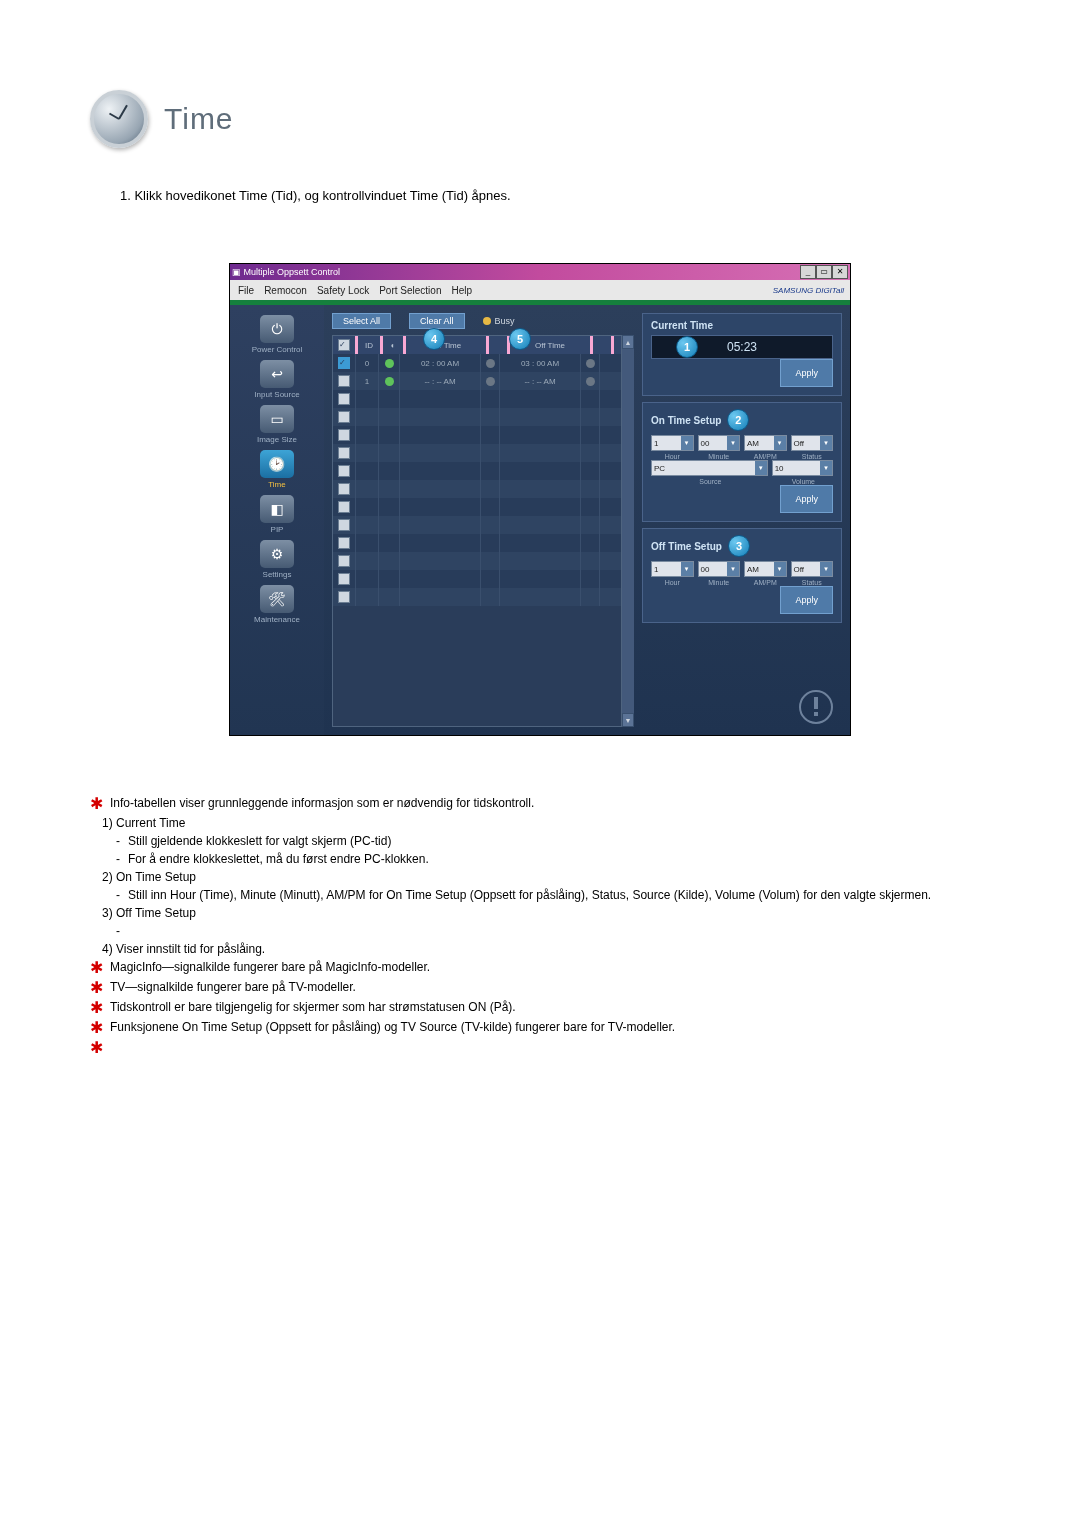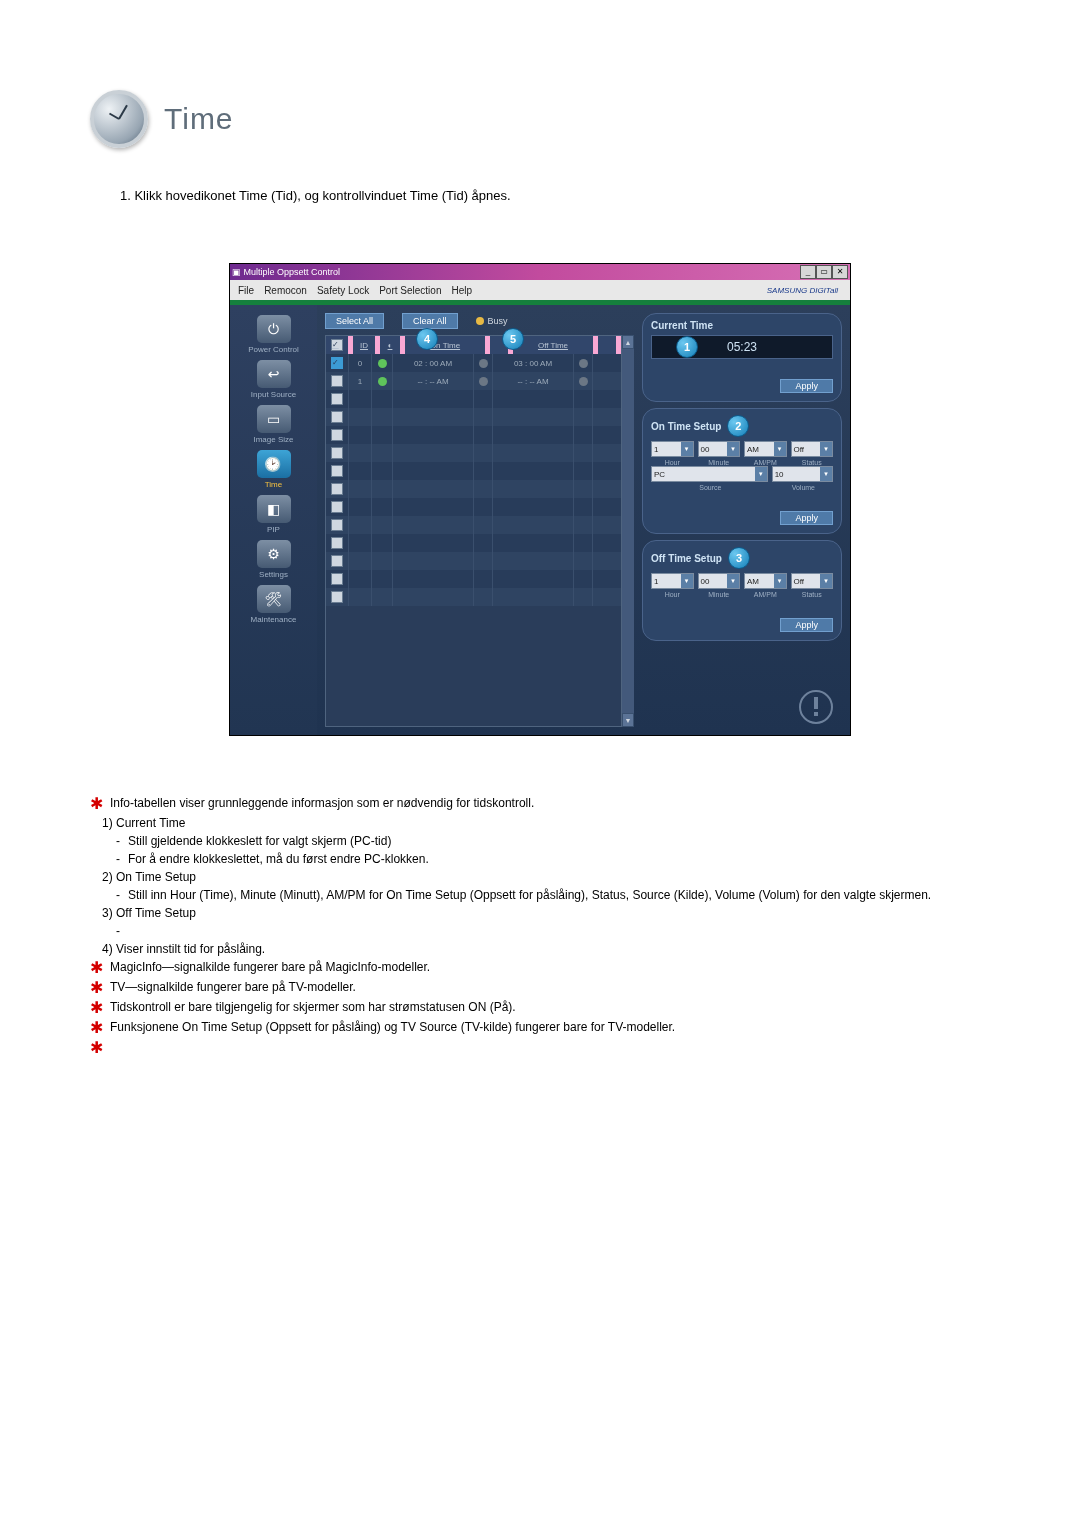--- a/index.html
+++ b/index.html
@@ -93,21 +93,21 @@
     align-items: center;
     gap: 10px;
     padding: 0 8px;
     font-size: 10px;
     color: #222;
     border-bottom: 5px solid #15803d;
     position: relative;
   }
   .menubar .brand {
     position: absolute;
-    right: 12px;
+    right: 6px;
     color: #1a3a8a;
     font-style: italic;
     font-size: 8px;
   }
   .ss-body {
     display: flex;
     height: 430px;
     background: linear-gradient(#2c3f5b, #1f3350);
   }
   .sidebar {
@@ -161,21 +161,21 @@
     position: relative;
   }
   .grid-head {
     display:flex;
     height:18px;
     background:#31466b;
     align-items:center;
     font-size:8px;
     color:#b8c4d3;
   }
-  .gh { border-right:5px solid #f9a8d4; display:flex; align-items:center; justify-content:center; height:100%;text-decoration:underline; }
+  .gh { border-right:3px solid #f9a8d4; display:flex; align-items:center; justify-content:center; height:100%; }
   .c-chk{width:22px;}
   .c-id{width:22px;}
   .c-s{width:20px;}
   .c-time{width:80px;}
   .c-st{width:18px;}
   .grid-row { display:flex; height:18px; align-items:center; font-size:8px; }
   .grid-row:nth-child(even){ background:#2f4462; }
   .grid-row:nth-child(odd){ background:#283c5a; }
   .cell { border-right:1px solid #3a4f6d; height:100%; display:flex; align-items:center; justify-content:center; color:#9dabba; }
   .chk { width:10px; height:10px; border:1px solid #6b7e93; background:#cfd7e0; }
@@ -197,43 +197,43 @@
   }
   .right-col {
     width: 200px;
     display:flex;
     flex-direction:column;
     gap:6px;
   }
   .panel {
     background:#2d4568;
     border:1px solid #4a638a;
-    border-radius:14px;
+    border-radius:0;
     padding:6px 8px 8px 8px;
   }
   .panel-title { color:#cfe3f4; font-size:10px; font-weight:bold; margin-bottom:4px; display:flex; align-items:center; gap:4px; }
   .ct-box {
     background:#0f1a2a;
     border:1px solid #4a638a;
     height:22px;
     display:flex;
     align-items:center;
     justify-content:center;
     color:#cfe3f4;
     font-size:12px;
     position:relative;
   }
   .apply-btn {
     background:#4f7aa8;
     color:#fff;
     font-size:9px;
-    padding:1px 14px;
+    padding:8px 14px;
     border:1px solid #72a0cf;
     float:right;
-    margin-top:20px;
+    margin-top:0;
   }
   .field-row {
     display:flex;
     gap:4px;
     margin-bottom:2px;
   }
   .sel {
     background:#e0e4eb;
     border:1px solid #7a8ba0;
     height:14px;

